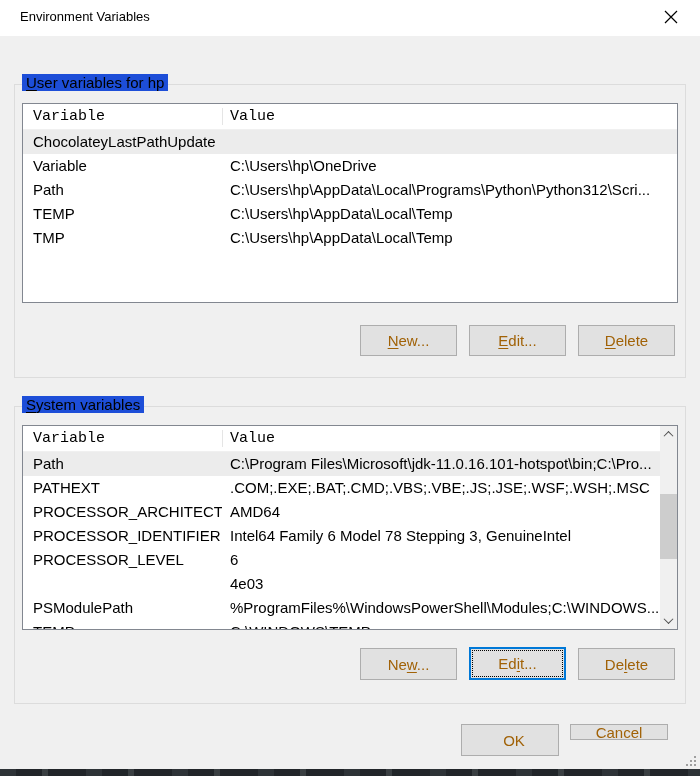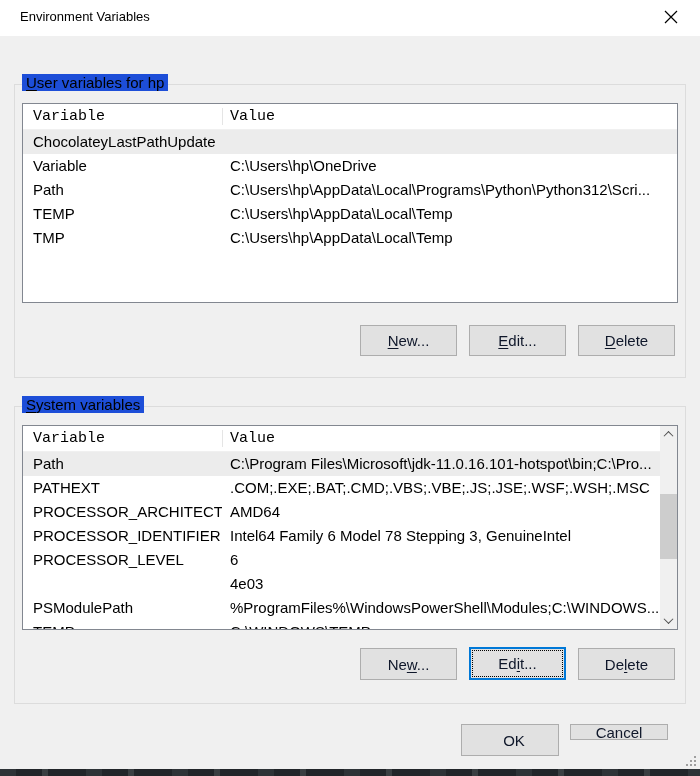--- a/index.html
+++ b/index.html
@@ -38,21 +38,21 @@
   .scrollbar{position:absolute;top:0;right:0;bottom:0;width:17px;background:#f0f0f0;}
   .sb-btn{position:absolute;left:0;width:17px;height:17px;display:flex;align-items:center;justify-content:center;background:transparent;border:none;padding:0;cursor:pointer;}
   .sb-up{top:0;}
   .sb-down{bottom:0;}
   .chev{width:6px;height:6px;display:block;}
   .chev-up{border-left:1.5px solid #505050;border-top:1.5px solid #505050;transform:rotate(45deg) translate(1px,1px);}
   .chev-down{border-right:1.5px solid #505050;border-bottom:1.5px solid #505050;transform:rotate(45deg) translate(-1px,-1px);}
   .sb-thumb{position:absolute;left:0;top:68px;width:17px;height:65px;background:#cdcdcd;}
   
   .btn{position:absolute;width:97px;height:31px;background:#e1e1e1;border:1px solid #adadad;
-    font-family:"Liberation Sans", sans-serif;font-size:15px;color:#0f172a;
+    font-family:"Liberation Sans", sans-serif;font-size:15px;color:#a16207;
     display:flex;align-items:center;justify-content:center;padding:0;cursor:pointer;box-sizing:border-box;white-space:pre;}
   .btn.focused{border:2px solid #0078d7;outline:1px dotted #000;outline-offset:-4px;}
   #user-new{left:360px;top:325px;}
   #user-edit{left:469px;top:325px;}
   #user-delete{left:578px;top:325px;}
   #sys-new{left:360px;top:648px;height:32px;}
   #sys-edit{left:469px;top:647px;height:33px;}
   #sys-delete{left:578px;top:648px;height:32px;}
   #ok-btn{left:461px;top:724px;width:98px;height:32px;padding-left:8px;}
   #cancel-btn{left:570px;top:724px;width:98px;height:16px;}

